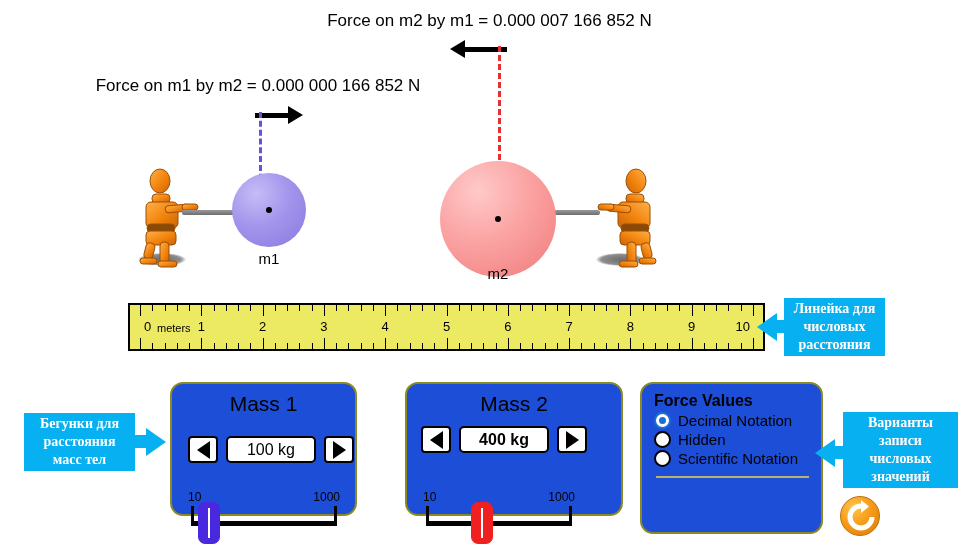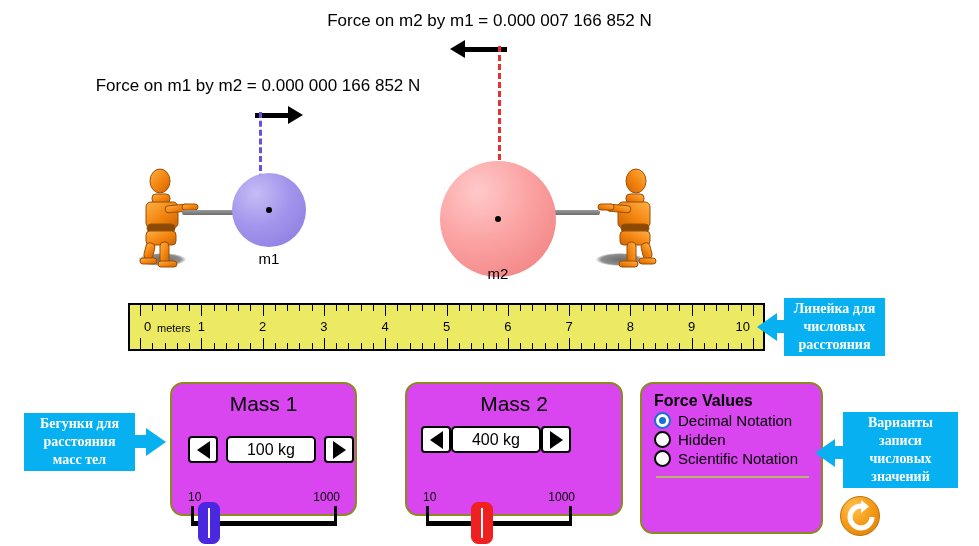--- a/index.html
+++ b/index.html
@@ -41,21 +41,21 @@
   #ruler{
     left:128px;top:303px;width:637px;height:48px;
     background:#ecea63;border:2px solid #000;box-sizing:border-box;
   }
   .tick{position:absolute;background:#000;width:1px;}
   .rlabel{position:absolute;font-size:13px;color:#000;transform:translateX(-50%);}
   #meters-word{position:absolute;font-size:11px;color:#000;}
 
   
   .panel{
-    background:#d946ef;border:2px solid #8a8a20;border-radius:13px;box-sizing:border-box;
+    background:#1d4ed8;border:2px solid #8a8a20;border-radius:13px;box-sizing:border-box;
   }
   .panel-title{font-size:21px;color:#000;text-align:center;}
 
   .spin-btn{
     width:30px;height:27px;background:#fff;border:2px solid #000;border-radius:4px;
     display:flex;align-items:center;justify-content:center;box-sizing:border-box;cursor:pointer;
   }
   .tri-left{width:0;height:0;border-top:9px solid transparent;border-bottom:9px solid transparent;border-right:13px solid #000;}
   .tri-right{width:0;height:0;border-top:9px solid transparent;border-bottom:9px solid transparent;border-left:13px solid #000;}
   .value-box{
@@ -328,21 +328,21 @@
     <div class="slider-cap" style="right:3px;top:16px;height:18px;"></div>
     <div class="slider-track" style="left:3px;right:3px;top:31px;"></div>
     <div class="slider-thumb" id="m1-thumb" style="top: 12px; left: 9.82px; background: linear-gradient(90deg, rgb(74, 40, 224) 0%, rgb(74, 40, 224) 100%); border-color: rgb(74, 40, 224);">
       <div class="notch"></div>
     </div>
   </div>
 </div>
 
 <div class="abs panel" style="left:405px;top:382px;width:218px;height:134px;">
   <div class="panel-title" style="margin-top:8px;">Mass 2</div>
-  <div class="abs" style="left:14px;top:42px;display:flex;align-items:flex-end;gap:0;">
+  <div class="abs" style="left:14px;top:42px;display:flex;align-items:flex-end;gap:8px;font-weight:bold;">
     <div class="spin-btn">
       <div class="tri-left"></div>
     </div>
     <div class="value-box" style="width:90px;">400 kg</div>
     <div class="spin-btn">
       <div class="tri-right"></div>
     </div>
   </div>
   <div class="abs slider-wrap" style="left:16px;top:74px;width:152px;height:54px;">
     <div class="slider-end" style="left:0;top:0;">10</div>

